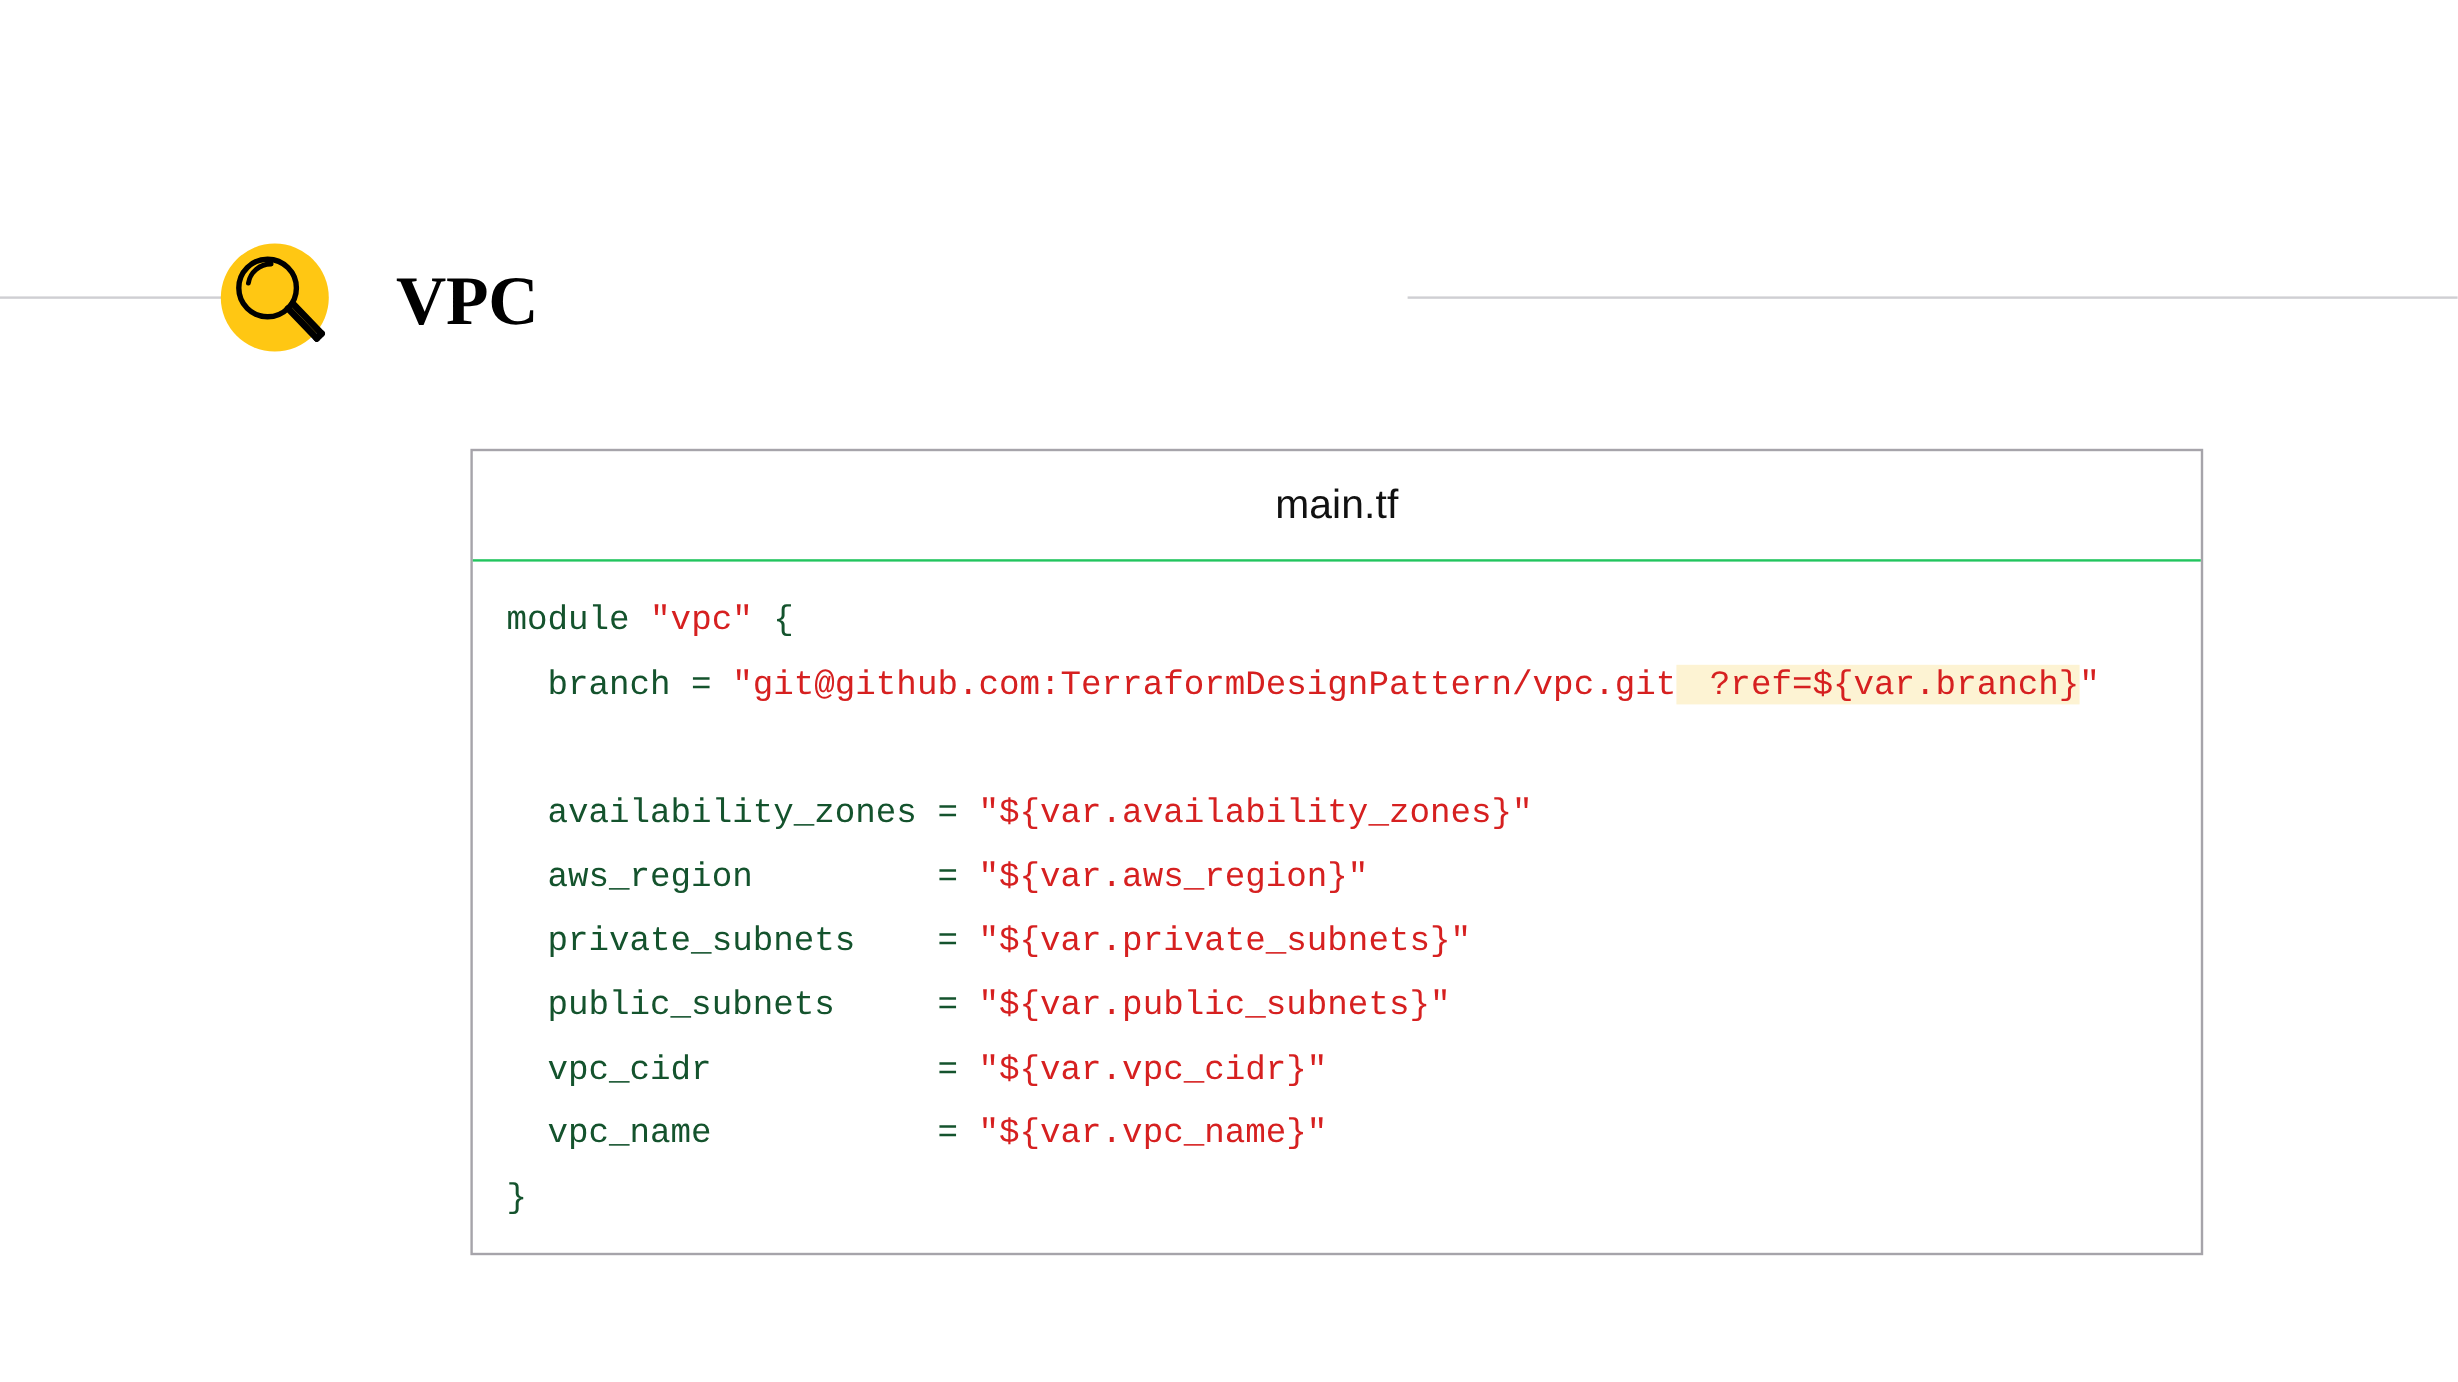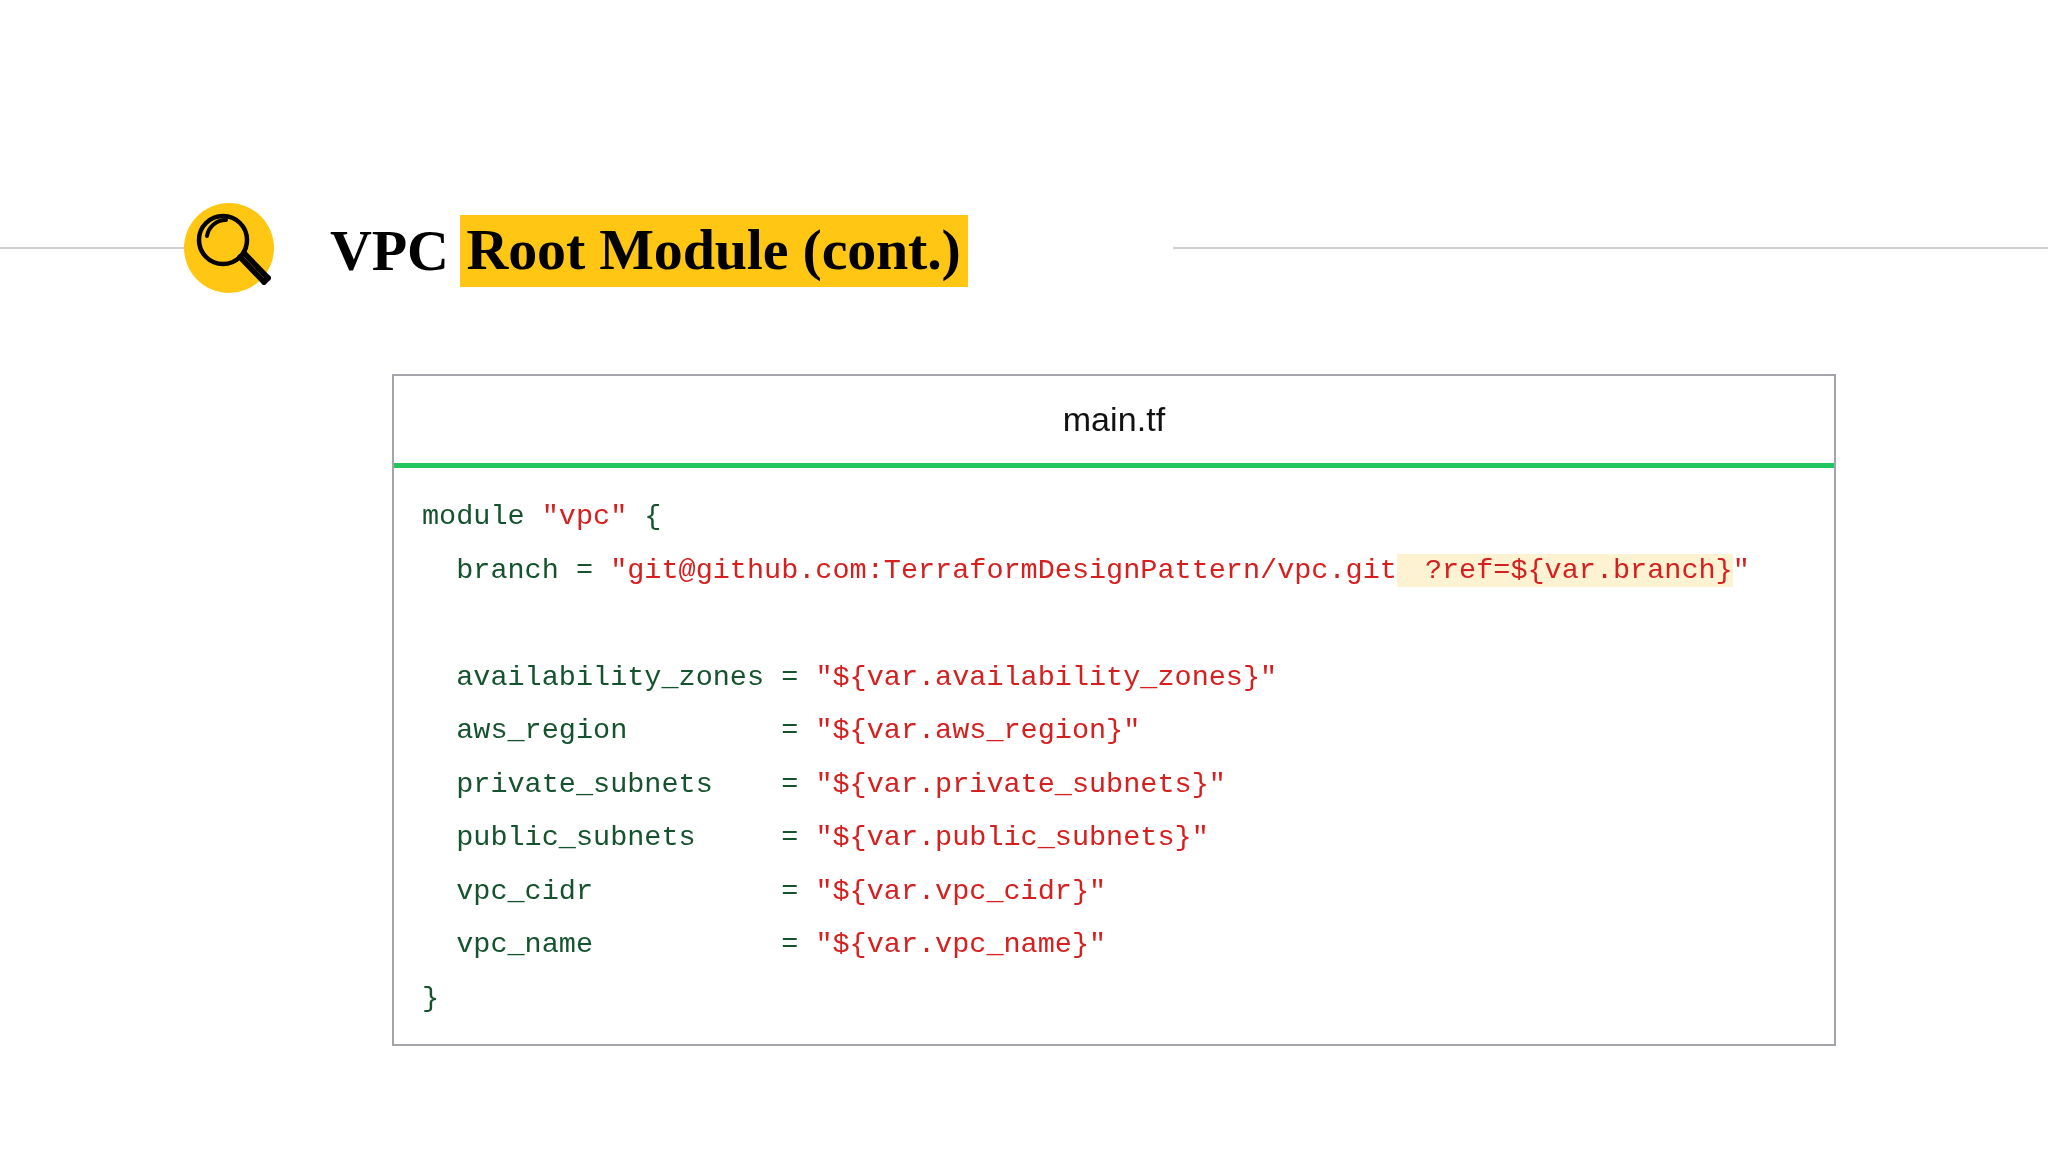--- a/index.html
+++ b/index.html
@@ -49,40 +49,40 @@
     display: flex;
     align-items: center;
     white-space: nowrap;
     font-family: "Liberation Serif", serif;
     font-weight: bold;
     font-size: 58px;
     line-height: 1.05;
     color: #000000;
     letter-spacing: -0.2px;
   }
-  #title-plain { padding-right: 11px; }
+  #title-plain { padding-right: 22px; }
   #title-highlight {
     background: #FFC713;
     padding: 5px 7px 7px 7px;
   }
 
   
   #code-card {
     position: absolute;
     left: 392px;
     top: 374px;
     width: 1444px;
     height: 672px;
     border: 2px solid #a6a4aa;
     background: #ffffff;
     box-sizing: border-box;
   }
   #code-card-header {
     height: 92px;
-    border-bottom: 5px solid #22c55e;
+    border-bottom: 2px solid #22c55e;
     display: flex;
     align-items: center;
     justify-content: center;
     box-sizing: border-box;
   }
   #code-card-filename {
     font-family: "Liberation Sans", sans-serif;
     font-size: 34px;
     color: #111111;
     letter-spacing: 0.1px;
@@ -119,21 +119,20 @@
       <circle cx="42" cy="40" r="24" fill="none" stroke="#000000" stroke-width="4.5"></circle>
       <path d="M 26 36 A 19 19 0 0 1 45 20" fill="none" stroke="#000000" stroke-width="4" stroke-linecap="round"></path>
       <line x1="59" y1="57" x2="83" y2="82" stroke="#000000" stroke-width="5.5" stroke-linecap="round"></line>
       <line x1="63" y1="53" x2="87" y2="78" stroke="#000000" stroke-width="5.5" stroke-linecap="round"></line>
       <line x1="83" y1="82" x2="87" y2="78" stroke="#000000" stroke-width="5.5" stroke-linecap="round"></line>
     </svg>
   </div>
 
   <div id="title-text">
     <span id="title-plain">VPC</span>
-    <span id="title-highlight">Root Module (cont.)</span>
   </div>
 </div>
 
 <div id="code-card">
   <div id="code-card-header">
     <span id="code-card-filename">main.tf</span>
   </div>
   <div id="code-body">
       <div class="code-line"><span class="tok-kw">module </span><span class="tok-str">"vpc"</span><span class="tok-kw"> {</span></div>
       <div class="code-line"><span class="tok-kw">  branch = </span><span class="tok-str">"git@github.com:TerraformDesignPattern/vpc.git</span><span class="tok-str tok-hl">?ref=${var.branch}</span><span class="tok-str">"</span></div>

